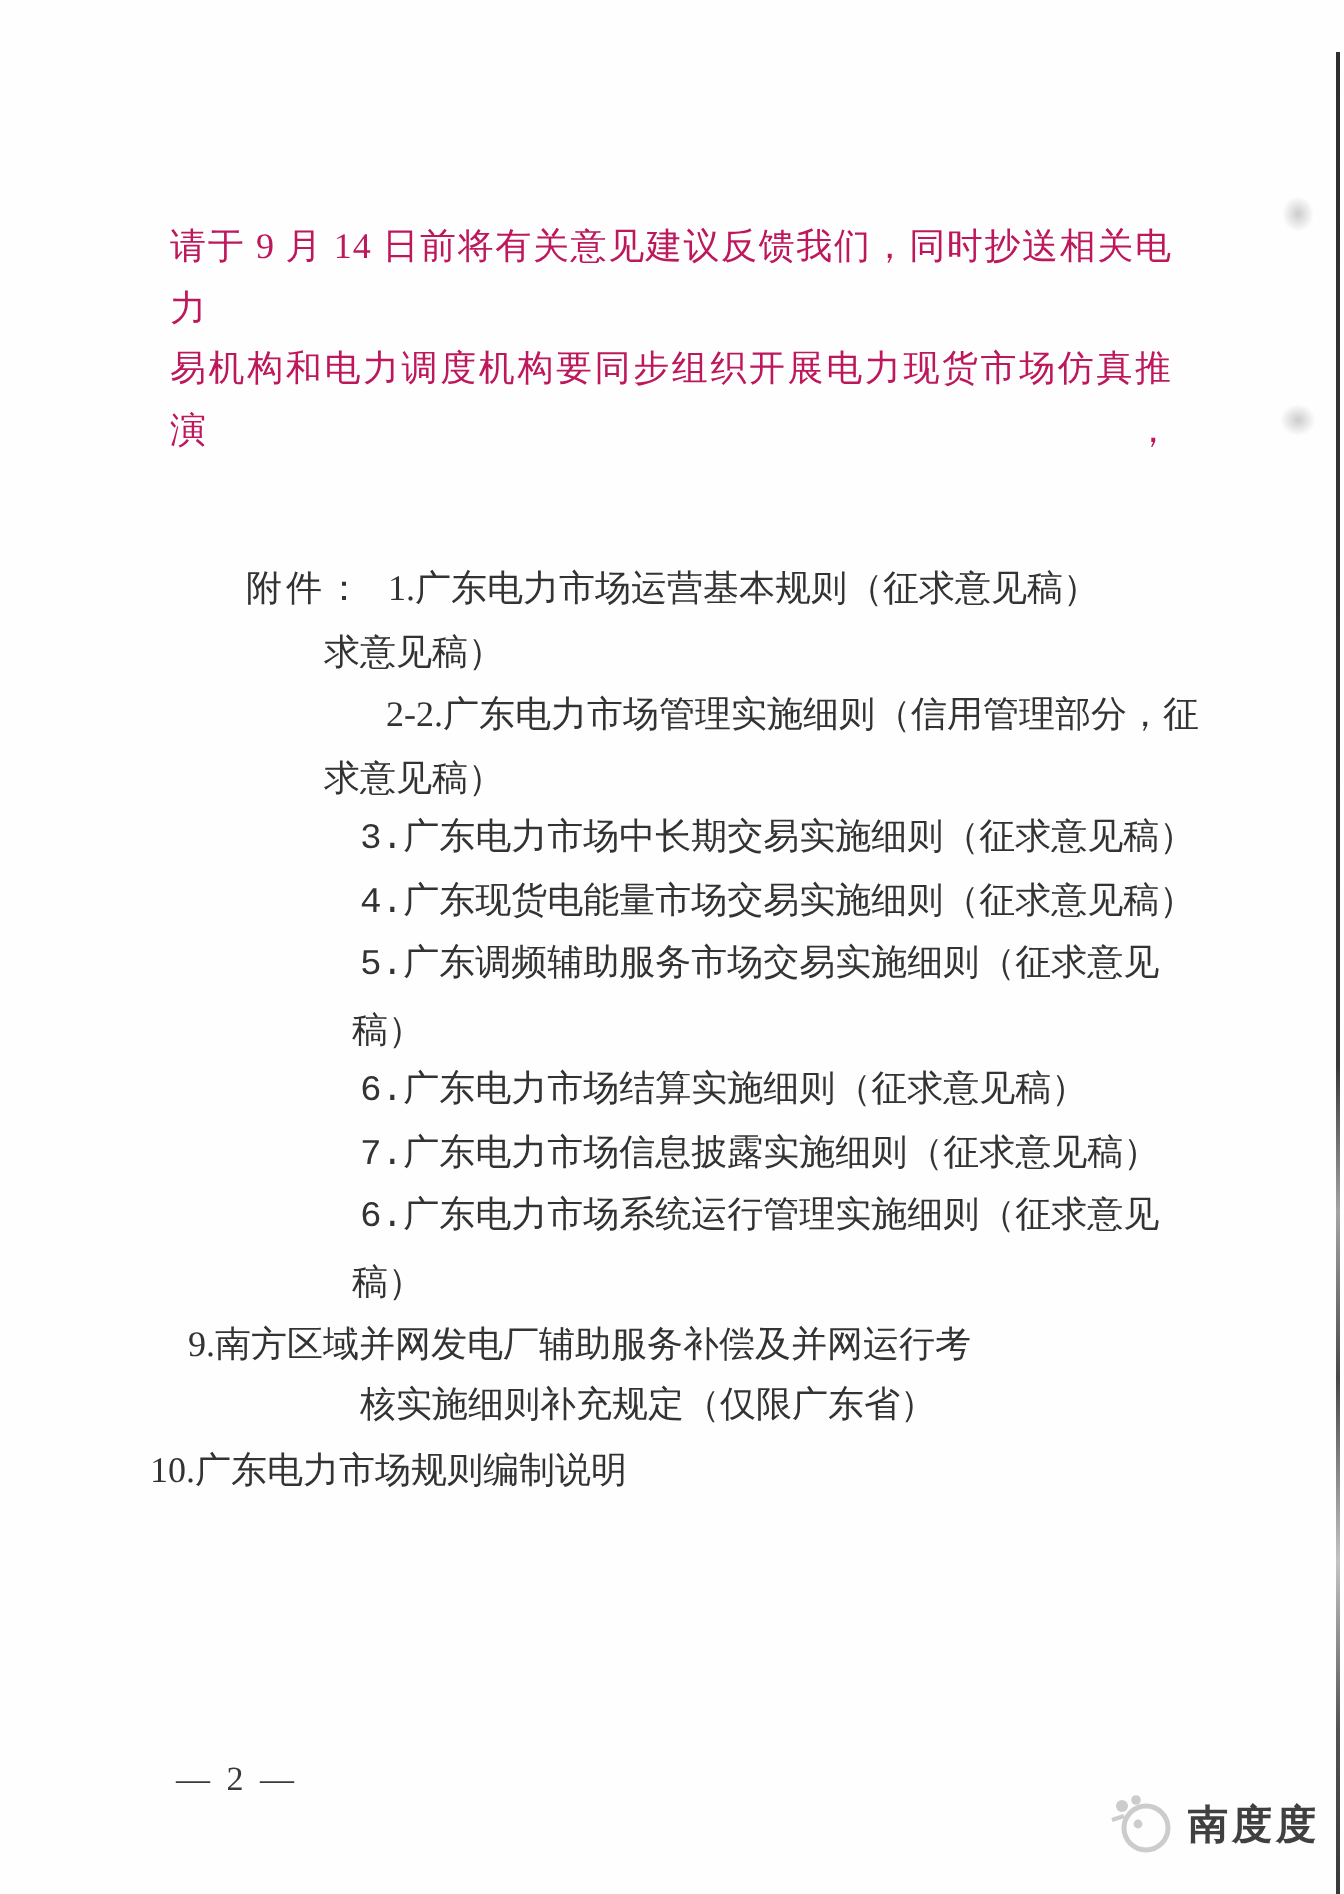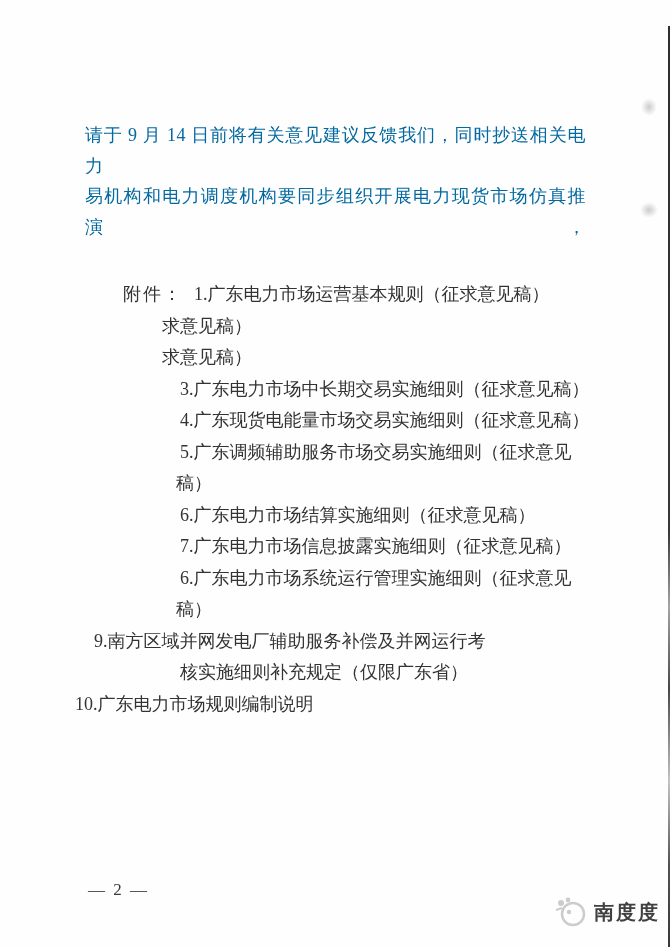--- a/index.html
+++ b/index.html
@@ -9,45 +9,45 @@
     height: 947px;
     background: #fefefe;
     overflow: hidden;
     font-family: "Liberation Serif", "DejaVu Serif", serif;
     color: #333333;
   }
   
   .para {
     position: absolute;
     left: 85px;
-    top: 120px;
+    top: 108px;
     width: 501px;
     font-size: 18px;
     line-height: 30.5px;
     letter-spacing: 0.5px;
-    color: #0369a1;
+    color: #be185d;
   }
   .pline.just { text-align: justify; text-align-last: justify; }
   .pline.last { text-align: left; }
   
   .attach {
     position: absolute;
     left: 0;
     top: 279px;
     width: 560px;
     font-size: 18px;
     line-height: 31.5px;
     color: #333333;
   }
   .aline { white-space: nowrap; }
   .l-first { padding-left: 123px; }
   .alabel  { letter-spacing: 2px; margin-right: 11px; }
   .l-193 { padding-left: 193px; }
   .l-162 { padding-left: 162px; }
-  .l-180 { padding-left: 180px; }
+  .l-180 { padding-left: 180px; font-family: Liberation Mono, monospace; }
   .l-176 { padding-left: 176px; }
   .l-183 { padding-left: 94px; }
   .l-178 { padding-left: 75px; }
   
   .pagenum {
     position: absolute;
     left: 88px;
     top: 880px;
     font-size: 17px;
     letter-spacing: 2px;
@@ -102,20 +102,21 @@
   <div class="para">
     <div class="pline just">请于 9 月 14 日前将有关意见建议反馈我们，同时抄送相关电力</div>
     <div class="pline just">易机构和电力调度机构要同步组织开展电力现货市场仿真推演，</div>
   </div>
 
   <div class="attach">
     <div class="aline l-first">
       <span class="alabel">附件：</span><span>1.广东电力市场运营基本规则（征求意见稿）</span>
     </div>
     <div class="aline l-162">求意见稿）</div>
+    <div class="aline l-193">2-2.广东电力市场管理实施细则（信用管理部分，征</div>
     <div class="aline l-162">求意见稿）</div>
     <div class="aline l-180">3.广东电力市场中长期交易实施细则（征求意见稿）</div>
     <div class="aline l-180">4.广东现货电能量市场交易实施细则（征求意见稿）</div>
     <div class="aline l-180">5.广东调频辅助服务市场交易实施细则（征求意见</div>
     <div class="aline l-176">稿）</div>
     <div class="aline l-180">6.广东电力市场结算实施细则（征求意见稿）</div>
     <div class="aline l-180">7.广东电力市场信息披露实施细则（征求意见稿）</div>
     <div class="aline l-180">6.广东电力市场系统运行管理实施细则（征求意见</div>
     <div class="aline l-176">稿）</div>
     <div class="aline l-183">9.南方区域并网发电厂辅助服务补偿及并网运行考</div>

